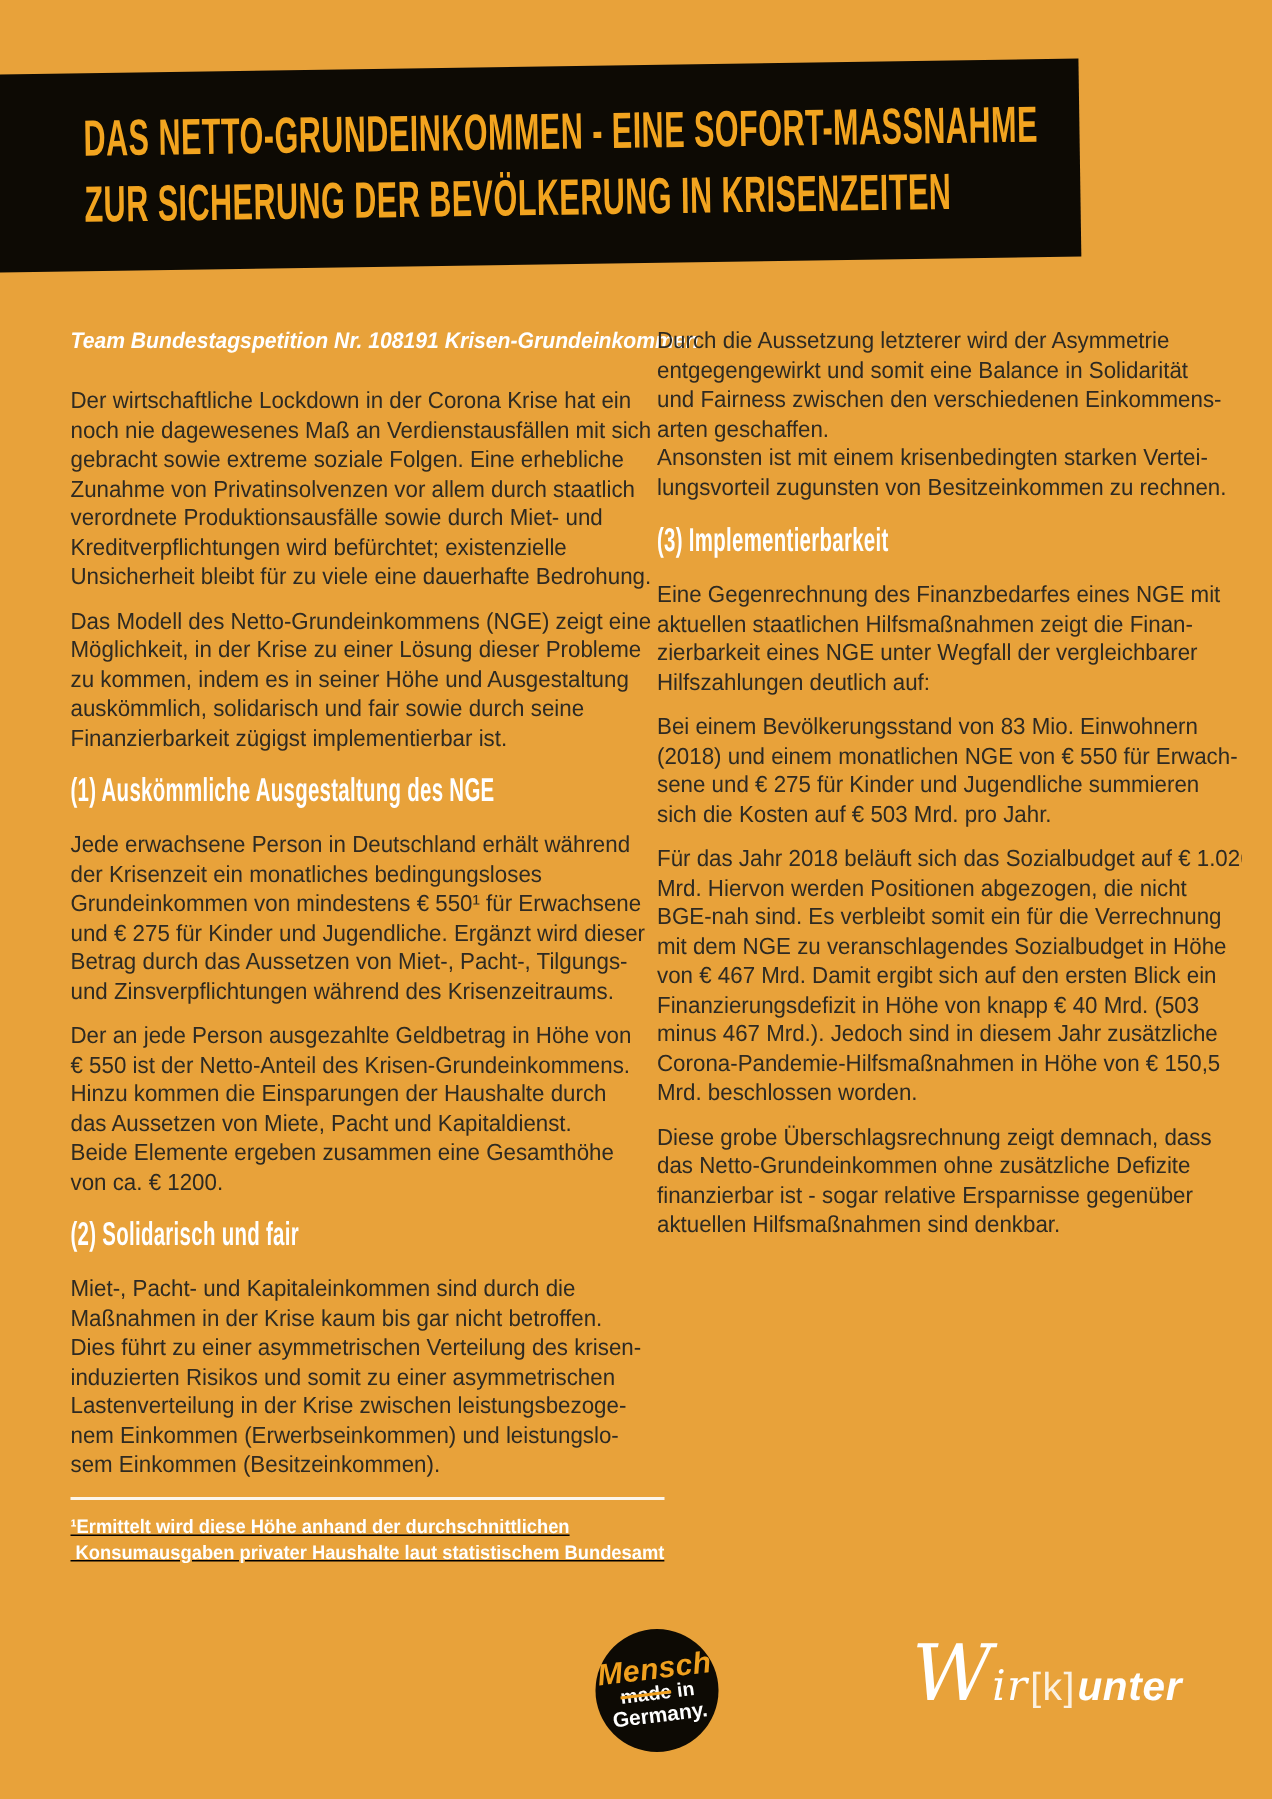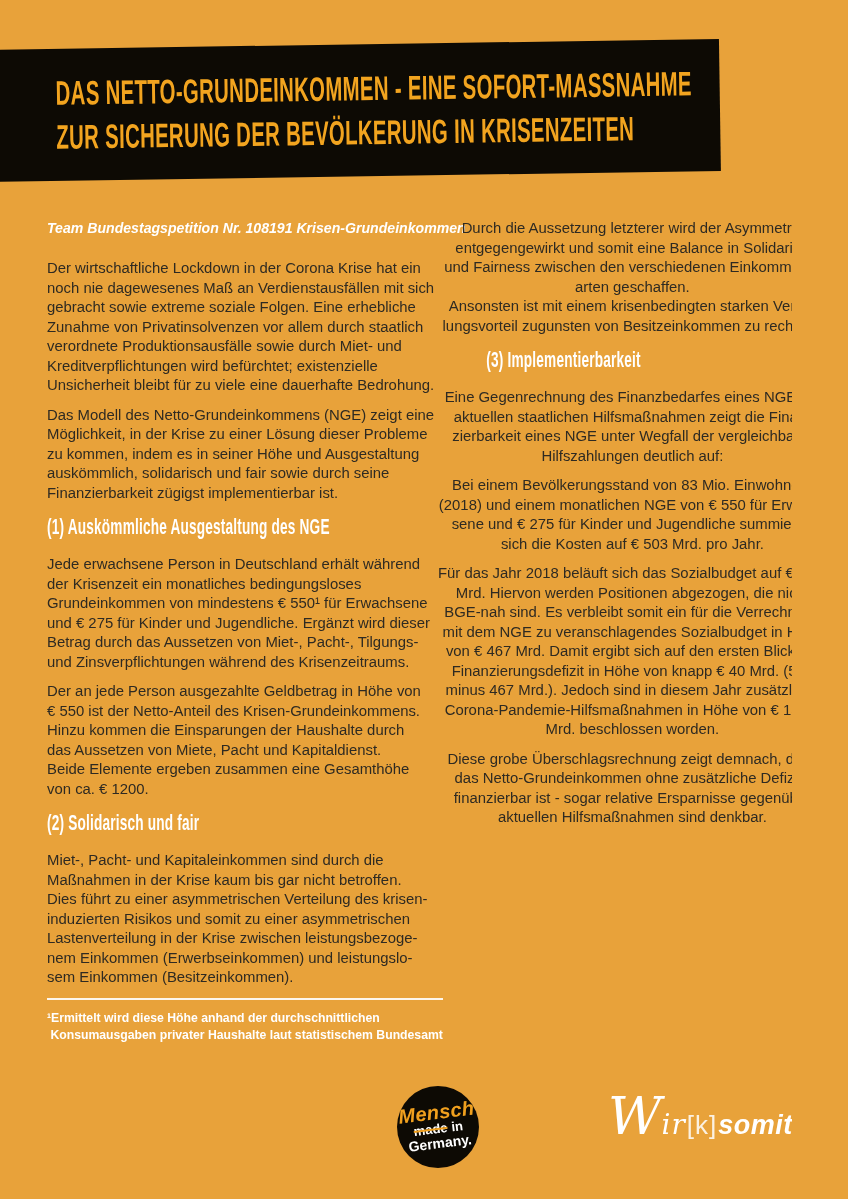--- a/index.html
+++ b/index.html
@@ -7,20 +7,21 @@
     width: 848px; height: 1199px;
     background: #E8A23A;
     font-family: "Liberation Sans", "DejaVu Sans", sans-serif;
     overflow: hidden;
   }
   .page {
     position: relative;
     width: 792px; height: 1199px;
     background: #E8A23A;
     overflow: hidden;
+    padding-left: 36px;
   }
 
   
   .banner {
     position: absolute;
     left: -22px; top: 50px;
     width: 742px; height: 132px;
     background: #0D0A04;
     transform: rotate(-0.85deg);
     transform-origin: left center;
@@ -35,21 +36,21 @@
     line-height: 44px;
     letter-spacing: 0.5px;
     white-space: pre;
     transform: scaleX(0.60);
     transform-origin: left center;
   }
 
   
   .col { position: absolute; top: 218px; }
   .col-left  { left: 47px;  width: 400px; }
-  .col-right { left: 438px; width: 405px; text-align: center; }
+  .col-right { left: 438px; width: 405px; }
 
   .intro {
     margin: 0 0 20px 0;
     color: #FFFFFF;
     font-style: italic;
     font-weight: 700;
     font-size: 15px;
     line-height: 20px;
     white-space: pre;
     transform: scaleX(0.94);
@@ -74,20 +75,21 @@
     white-space: pre;
     transform: scaleX(0.62);
     transform-origin: left top;
   }
 
   
   .footnote {
     position: absolute;
     left: 47px; top: 998px;
     width: 396px;
+    text-decoration: underline;
   }
   .footnote-rule {
     border: none;
     border-top: 2px solid rgba(255,255,255,0.9);
     margin: 0 0 9px 0;
   }
   .footnote-text {
     margin: 0;
     color: #FFFFFF;
     font-weight: 700;
@@ -305,16 +307,16 @@
       <span class="mensch-word1">Mensch</span>
       <span class="mensch-line2"><span class="mensch-struck">made</span><span>in</span></span>
       <span class="mensch-word3">Germany.</span>
     </div>
   </div>
 
   <div class="wirkzeit">
     <span class="wz-w">W</span>
     <span class="wz-ir">ir</span>
     <span class="wz-k">[k]</span>
-    <span class="wz-zeit">somit</span>
+    <span class="wz-zeit">unter</span>
   </div>
 
 </div>
 
 </body></html>

